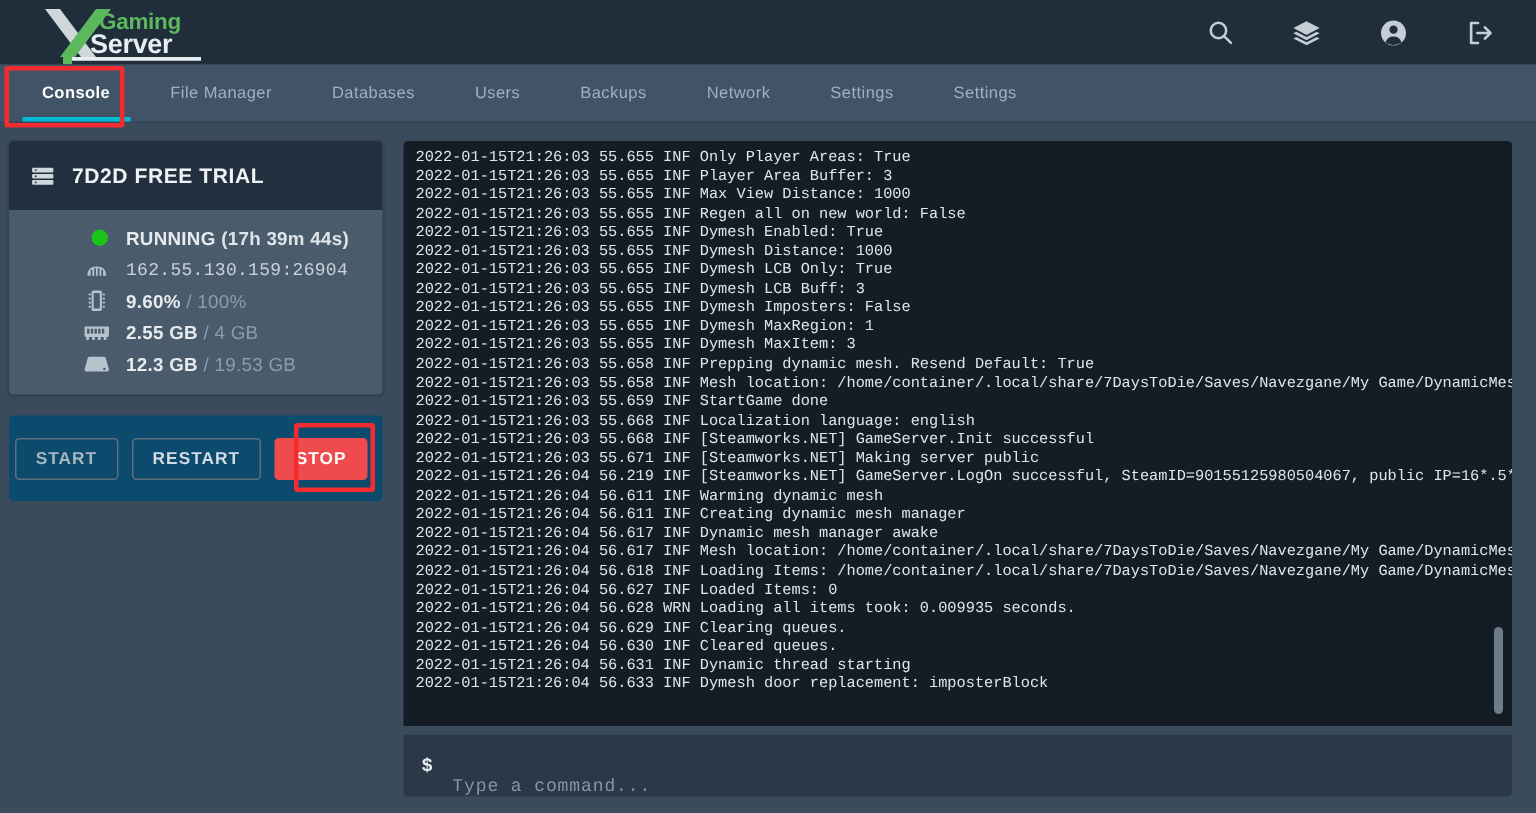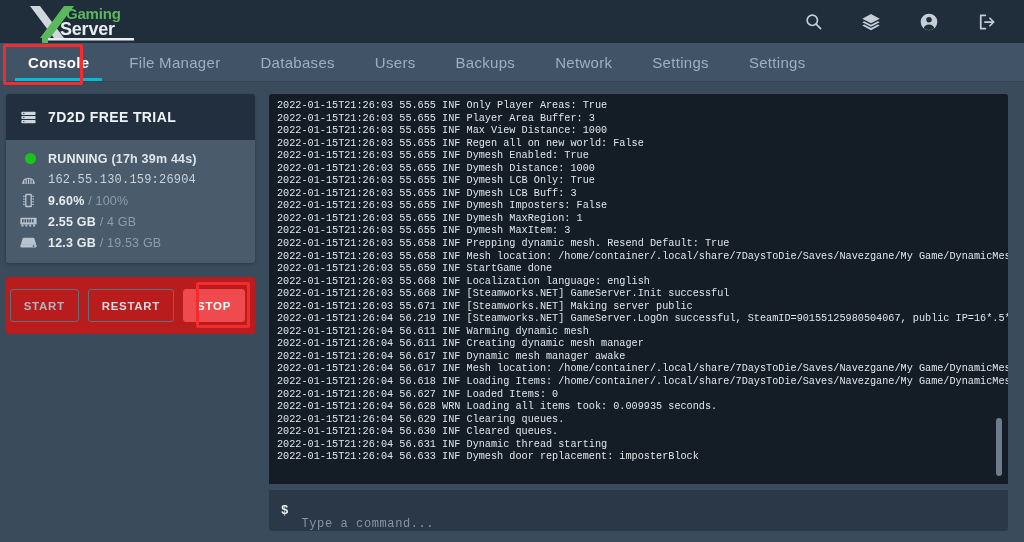--- a/index.html
+++ b/index.html
@@ -33,21 +33,21 @@
     background: #415366;
     display: flex;
     align-items: stretch;
     padding-left: 8px;
     border-bottom: 1px solid #34455a;
     position: relative;
   }
   .tab {
     display: flex; align-items: center;
     padding: 0 20px;
-    font-size: 15px;
+    font-size: 11px;
     color: #9fb0bf;
     letter-spacing: .3px;
     cursor: pointer;
     position: relative;
   }
   .tab.active { color: #ffffff; font-weight: bold; }
   .tab.active::after {
     content: "";
     position: absolute;
     left: 7px; right: 7px; bottom: 0;
@@ -79,38 +79,38 @@
   }
   .card-head {
     background: #222f3e;
     height: 46px;
     display: flex; align-items: center;
     padding: 0 14px;
     gap: 11px;
   }
   .card-head .ic { color: #cfd7de; display: flex; }
   .card-title { color: #eef2f5; font-size: 14px; font-weight: bold; letter-spacing: .4px; }
-  .card-body { padding: 8px 0 10px 0; }
+  .card-body { padding: 8px 0 10px 0; margin-left: 36px; }
   .row {
     display: flex; align-items: center;
     padding: 3px 14px;
     gap: 11px;
     min-height: 21px;
   }
   .row .ic { width: 17px; display: flex; justify-content: center; color: #b7c3cd; }
   .dot { width: 11px; height: 11px; border-radius: 50%; background: #19c319; margin-left: 3px; }
   .row-text { font-size: 12.5px; color: #e6ebef; letter-spacing: .2px; }
   .row-text.mono { font-family: "Liberation Mono", monospace; font-size: 12px; color: #c9d3db; }
   .row-text b { font-weight: bold; }
   .muted { color: #8d9dab; }
   .uptime { color: #dde4ea; font-weight: bold; }
 
-  .btncard { margin-top: 14px; background: #b91c1c; border-radius: 3px;
+  .btncard { margin-top: 14px; background: #0c4a6e; border-radius: 3px;
              padding: 12px 10px; display: flex; justify-content: flex-end;
-             gap: 9px; position: relative; height: 57px; }
+             align-items: center; gap: 9px; position: relative; height: 57px; }
   .btn {
     font-size: 11.5px; font-weight: bold; letter-spacing: .7px;
     padding: 7px 13px; border-radius: 3px;
     border: 1px solid #5f6f7e;
     background: transparent;
     color: #a9b6c2;
     cursor: pointer;
     font-family: "Liberation Sans", sans-serif;
   }
   .btn.restart { color: #d3dbe2; }

